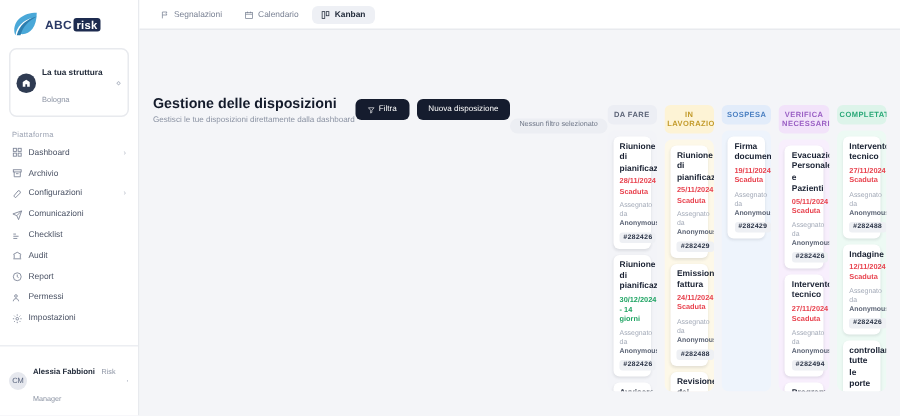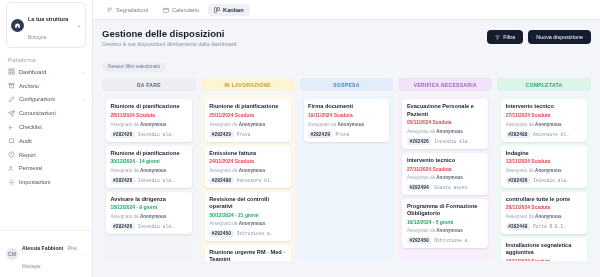--- a/index.html
+++ b/index.html
@@ -84,21 +84,21 @@
     display: flex; align-items: center; padding: 0 8px; gap: 3px;
   }
   .tab {
     display: flex; align-items: center; gap: 3px;
     padding: 3px 6px; font-size: 5.6px; color: #7a8294;
     border-radius: 4px; cursor: pointer;
   }
   .tab svg { width: 6px; height: 6px; display: block; }
   .tab.active { background: #eef0f5; color: #1f2838; font-weight: bold; }
 
-  .content { flex: 1; padding: 8px 9px 16px 9px; overflow: hidden; display: flex; flex-direction: column; }
+  .content { flex: 1; padding: 8px 9px 16px 9px; overflow: hidden; display: flex; flex-direction: row; margin-top: 36px; }
 
   .page-head { display: flex; align-items: flex-start; justify-content: space-between; }
   .page-title { font-size: 9.5px; font-weight: bold; color: #141b2b; line-height: 1.2; }
   .page-sub { font-size: 5.4px; color: #8b93a3; margin-top: 2px; }
   .head-actions { display: flex; gap: 5px; padding-top: 2px; }
   .btn {
     background: #151c2e; color: #ffffff;
     font-size: 5.4px; border: none; border-radius: 4px;
     padding: 4px 8px; display: flex; align-items: center; gap: 3px;
     cursor: pointer; white-space: nowrap;
@@ -153,20 +153,29 @@
     white-space: nowrap; text-overflow: ellipsis;
   }
   .board-wrap { position: relative; flex: 1; display: flex; min-height: 0; }
 </style>
 </head>
 <body>
 
 <div class="app">
 
   <aside class="sidebar">
+    <div class="logo-wrap">
+      <span class="logo-mark">
+        <svg viewBox="0 0 24 24">
+            <path d="M21 3C10 3 3 9 3 17c0 1.5.4 3 1 4 1-7 6-12 14-14-6 3-9 7-10 13 7 1 13-5 13-17z" fill="#4aa8d8"></path>
+            <path d="M5 21c2-8 8-13 16-15-7 4-11 8-13 15z" fill="#2d7fb0"></path>
+          </svg>
+      </span>
+      <span class="logo-text"><span>ABC</span><span class="risk">risk</span></span>
+    </div>
 
     <div class="org-card">
       <span class="org-avatar">
         <svg viewBox="0 0 24 24" width="7" height="7">
             <path d="M4 20V9l8-5 8 5v11h-6v-6h-4v6z" fill="#ffffff"></path>
           </svg>
       </span>
       <span class="org-texts">
         <span class="org-name">La tua struttura</span>
         <span class="org-sub">Bologna</span>

